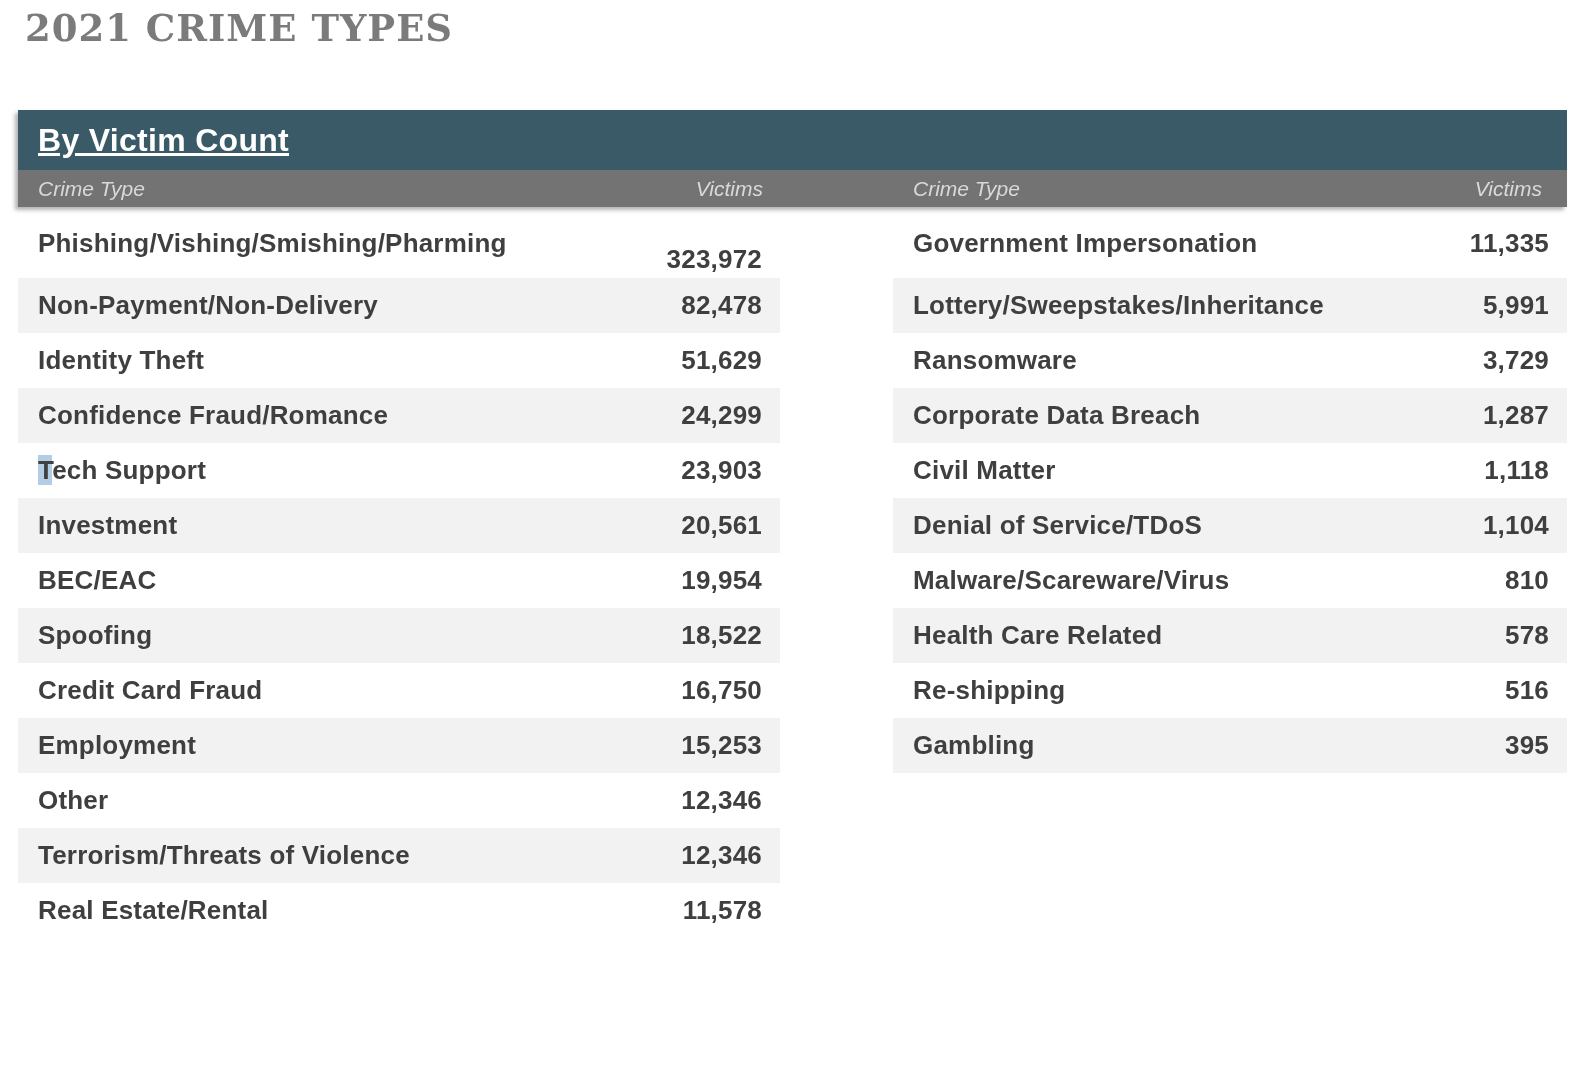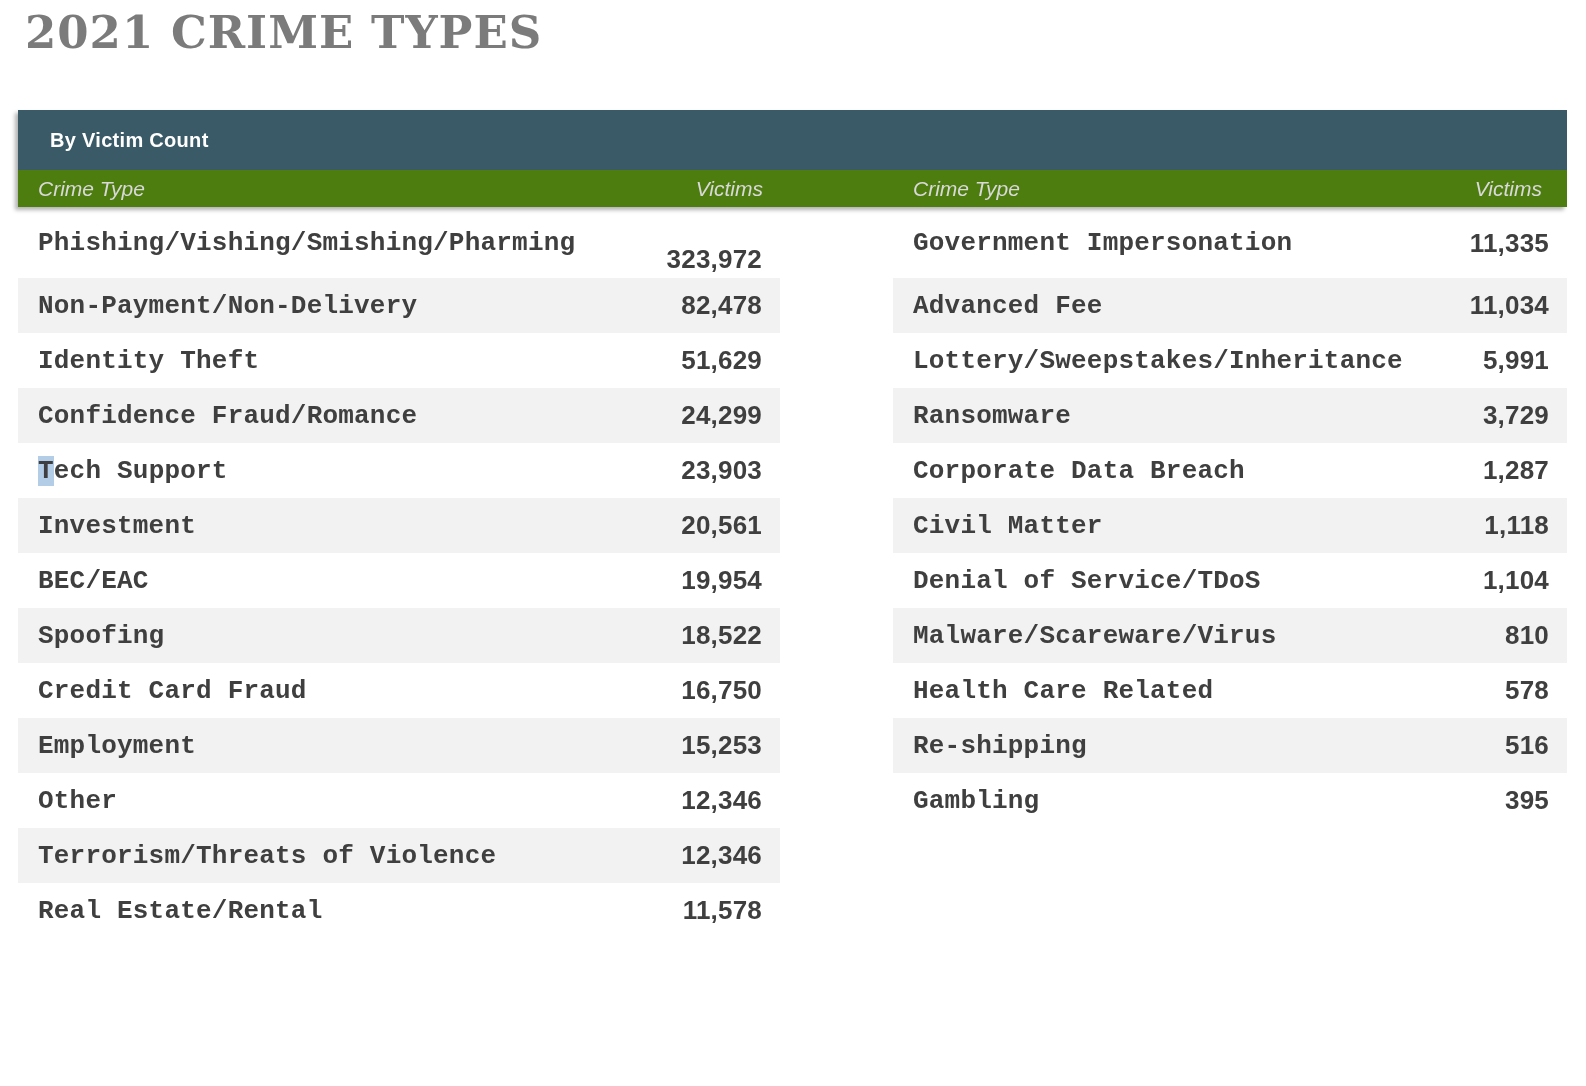--- a/index.html
+++ b/index.html
@@ -10,53 +10,54 @@
     position:relative;
     overflow:hidden;
   }
 
   
   .page-title{
     position:absolute;
     left:25px;top:6px;
     font-family:"DejaVu Serif", serif;
     font-weight:bold;
-    font-size:45px;
+    font-size:37px;
     letter-spacing:1px;
     color:#7b7b7b;
   }
 
   
   .vc-table{
     position:absolute;
     left:18px;top:110px;
     width:1549px;
   }
 
   .header-block{
     box-shadow:-3px 3px 4px rgba(0,0,0,0.30);
   }
 
   .table-header{
     height:60px;
     background:#3A5A68;
     display:flex;
     align-items:center;
-    padding-left:32px;
+    padding-left:20px;
     box-sizing:border-box;
     color:#ffffff;
-    font-size:20px;
+    font-size:32px;
     font-weight:bold;
     letter-spacing:0.3px;
+    text-decoration:underline;
   }
 
   .table-subheader{
     position:relative;
     height:37px;
-    background:#4d7c0f;
+    background:#737373;
     color:#d9d9d9;
     font-size:21px;
     font-style:italic;
     line-height:37px;
   }
   .table-subheader .sub-cell{position:absolute;top:0;white-space:nowrap;}
   .sub-crime-left{left:20px;}
   .sub-victims-left{right:804px;}
   .sub-crime-right{left:895px;}
   .sub-victims-right{right:25px;}
@@ -81,21 +82,20 @@
     letter-spacing:0.2px;
     box-sizing:border-box;
   }
   .row:first-child{height:70px;}
   .col .row:nth-child(even){background:#F2F2F2;}
 
   .cell-label{
     flex:1;
     padding-left:20px;
     white-space:nowrap;
-    font-family:Liberation Mono, monospace;
   }
   .cell-value{
     padding-right:18px;
     text-align:right;
     white-space:nowrap;
   }
   .row.offset-value .cell-value{
     transform:translateY(16px);
   }
 
@@ -175,24 +175,20 @@
           <div class="cell-label">Real Estate/Rental</div>
           <div class="cell-value">11,578</div>
         </div>
       </div>
     <div class="col col-right" id="col-right">
         <div class="row">
           <div class="cell-label">Government Impersonation</div>
           <div class="cell-value">11,335</div>
         </div>
         <div class="row">
-          <div class="cell-label">Advanced Fee</div>
-          <div class="cell-value">11,034</div>
-        </div>
-        <div class="row">
           <div class="cell-label">Lottery/Sweepstakes/Inheritance</div>
           <div class="cell-value">5,991</div>
         </div>
         <div class="row">
           <div class="cell-label">Ransomware</div>
           <div class="cell-value">3,729</div>
         </div>
         <div class="row">
           <div class="cell-label">Corporate Data Breach</div>
           <div class="cell-value">1,287</div>

